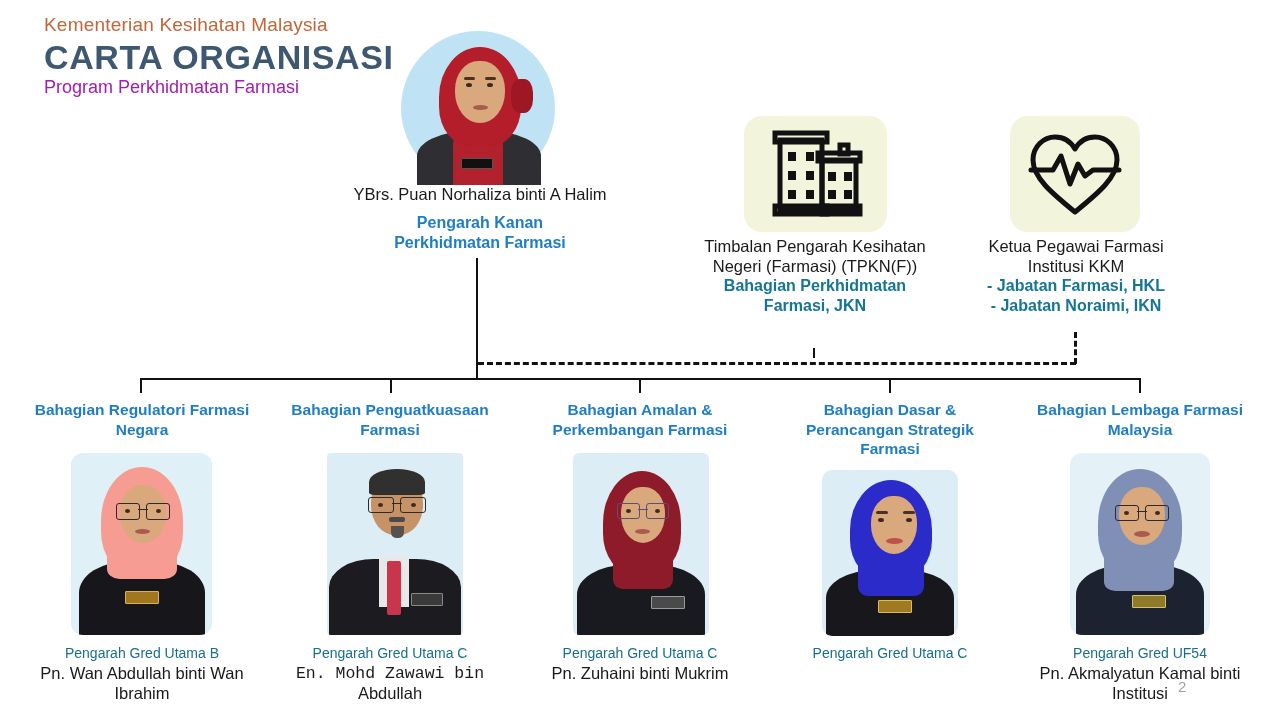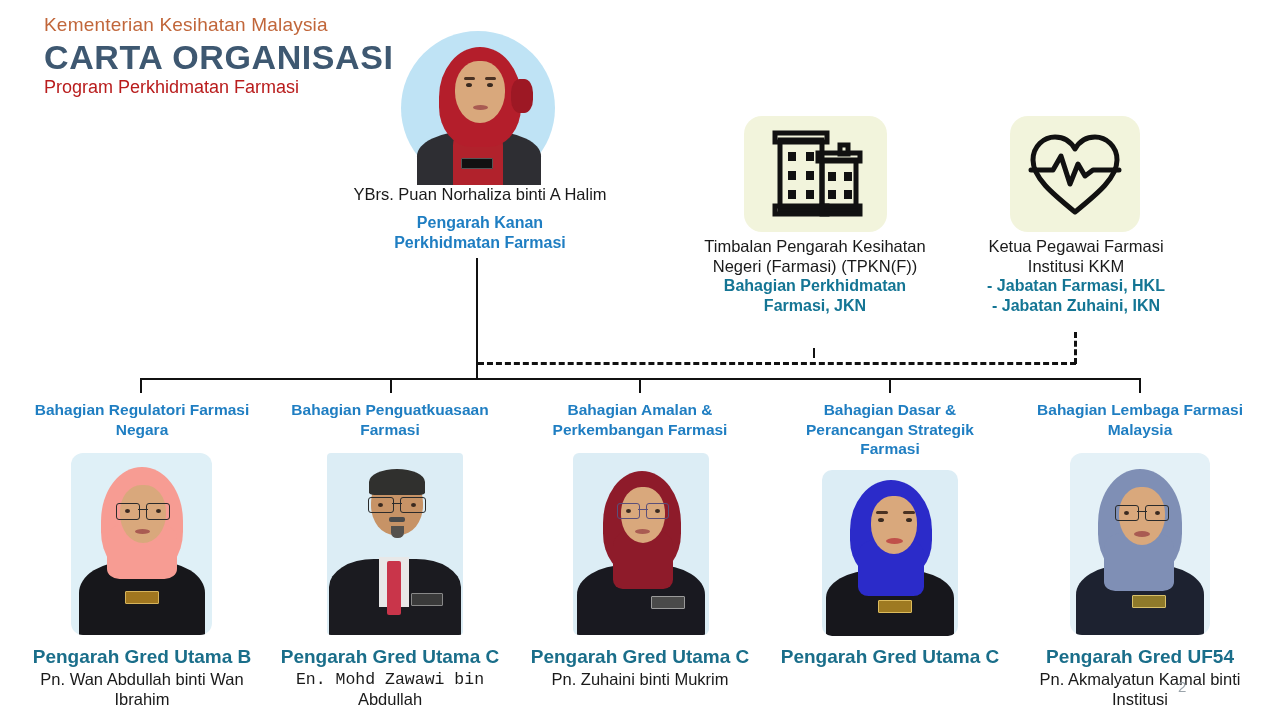--- a/index.html
+++ b/index.html
@@ -14,21 +14,21 @@
   
   .hdr{position:absolute;left:44px;top:14px;}
   .hdr .ministry{
     font-size:19px;color:#C1663A;letter-spacing:.2px;white-space:nowrap;
   }
   .hdr .maintitle{
     font-size:34px;font-weight:bold;color:#3E5871;letter-spacing:.6px;
     line-height:1.12;margin-top:2px;white-space:nowrap;
   }
   .hdr .subtitle{
-    font-size:18px;color:#b91c1c;margin-top:1px;white-space:nowrap;
+    font-size:18px;color:#a21caf;margin-top:1px;white-space:nowrap;
   }
 
   
   .photo{position:absolute;overflow:hidden;}
   .photo .frame{width:100%;height:100%;position:relative;overflow:hidden;}
   .ph-bg{position:absolute;inset:0;}
   .head{position:absolute;border-radius:50% 50% 46% 46%;}
   .hijab{position:absolute;border-radius:50% 50% 40% 40%;}
   .face{position:absolute;background:#D9A87C;border-radius:48% 48% 52% 52%;}
   .body-sh{position:absolute;border-radius:46% 46% 0 0;}
@@ -42,21 +42,21 @@
   
   .iconcard{position:absolute;background:#F2F4DC;border-radius:18px;}
   .iconcard svg{position:absolute;left:50%;top:50%;transform:translate(-50%,-50%);}
 
   
   .tb{position:absolute;text-align:center;line-height:1.22;}
   .nm{font-size:16.5px;color:#1a1a1a;}
   .role{font-size:16px;color:#1F7EC2;font-weight:bold;}
   .role-teal{font-size:16px;color:#147594;font-weight:bold;}
   .dept{font-size:15.5px;color:#1F7EC2;font-weight:bold;line-height:1.26;}
-  .grade{font-size:19px;color:#1A6E8A;font-weight:bold;}
+  .grade{font-size:14px;color:#1A6E8A;font-weight:normal;}
   .pname{font-size:16.5px;color:#1a1a1a;line-height:1.2;}
 
   
   .ln{position:absolute;background:#111;}
   .vline{width:2px;}
   .hline{height:2px;}
   .dashline{position:absolute;height:0;border-top:3px dashed #111;}
   .pagenum{position:absolute;font-size:15px;color:#9aa3aa;}
 </style>
 </head>
@@ -133,21 +133,21 @@
   <div class="iconcard" style="left:1010px;top:116px;width:130px;height:116px;">
     <svg width="104" height="92" viewBox="0 0 104 92">
       <path d="M52 84 C 30 66, 10 50, 10 32 C 10 18, 21 9, 32 9 C 41 9, 48 14, 52 21 C 56 14, 63 9, 72 9 C 83 9, 94 18, 94 32 C 94 50, 74 66, 52 84 Z" fill="none" stroke="#111" stroke-width="5" stroke-linejoin="round"></path>
       <path d="M8 42 L30 42 L38 28 L47 56 L55 36 L62 48 L70 42 L96 42" fill="none" stroke="#111" stroke-width="5" stroke-linejoin="round" stroke-linecap="round"></path>
     </svg>
   </div>
   <div class="tb" style="left:948px;top:236px;width:256px;">
     <div class="nm">Ketua Pegawai Farmasi</div>
     <div class="nm">Institusi KKM</div>
     <div class="role-teal">- Jabatan Farmasi, HKL</div>
-    <div class="role-teal">- Jabatan Zuhaini, IKN</div>
+    <div class="role-teal">- Jabatan Noraimi, IKN</div>
   </div>
 
   <div class="ln vline" style="left:476px;top:258px;height:121px;"></div>
 
   <div class="ln hline" style="left:140px;top:378px;width:1000px;"></div>
 
   <div class="ln vline" style="left:140px;top:378px;height:15px;"></div>
   <div class="ln vline" style="left:390px;top:378px;height:15px;"></div>
   <div class="ln vline" style="left:639px;top:378px;height:15px;"></div>
   <div class="ln vline" style="left:889px;top:378px;height:15px;"></div>

